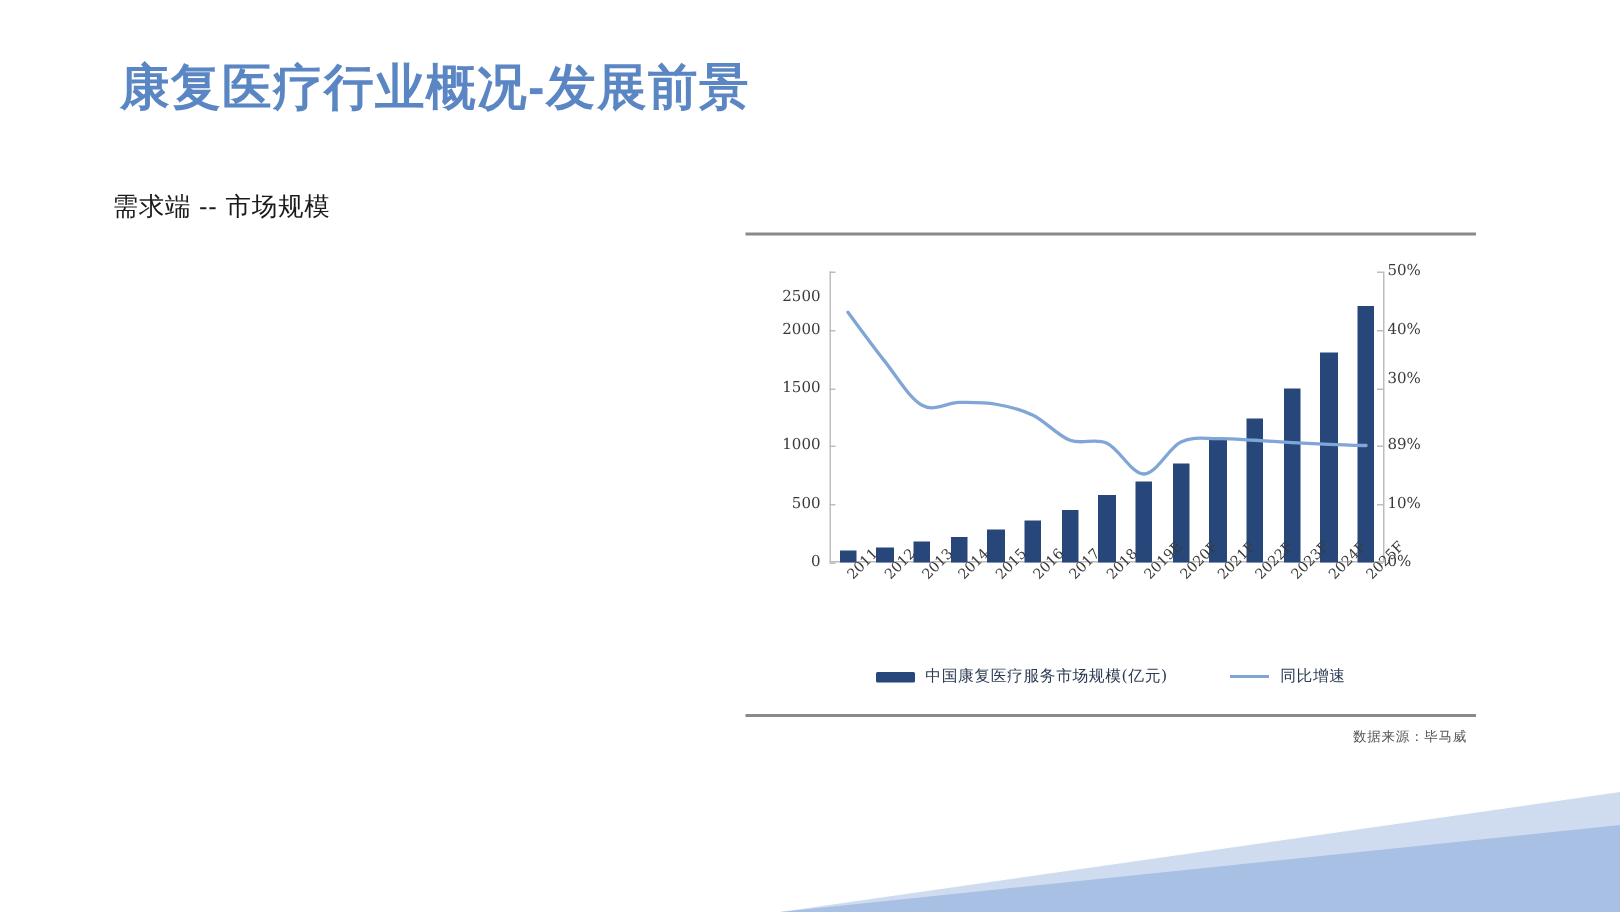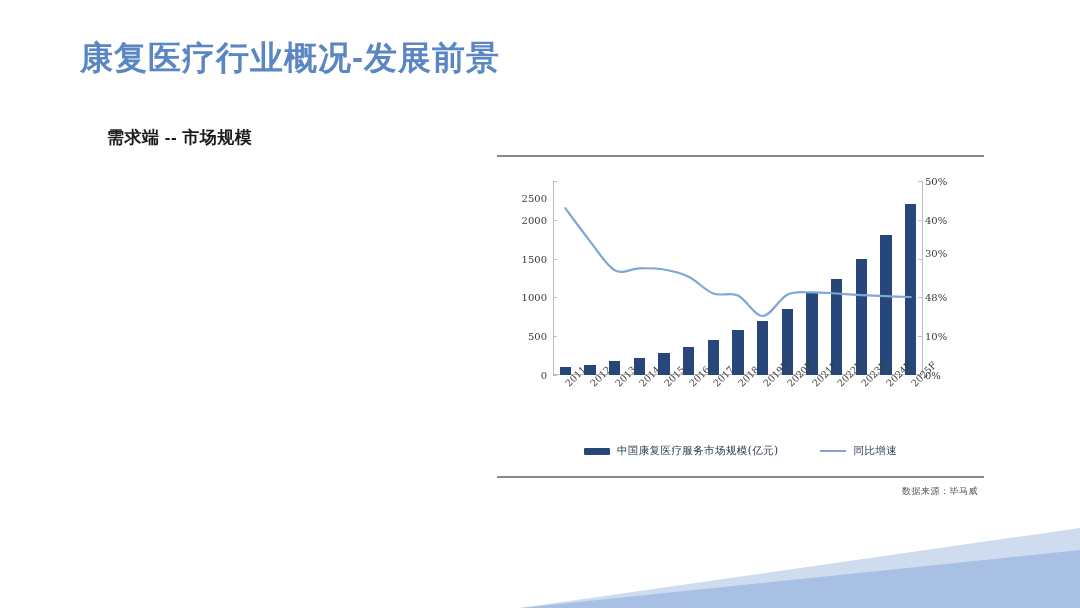--- a/index.html
+++ b/index.html
@@ -16,22 +16,22 @@
 
   
   .page-title{
     position:absolute;left:80px;top:36px;
     font-size:33px;font-weight:bold;color:#5b86c4;
     letter-spacing:1px;white-space:nowrap;
   }
 
   
   .subhead{
-    position:absolute;left:107px;top:126px;
-    font-size:17px;font-weight:bold;color:#1a1a1a;
+    position:absolute;left:75px;top:126px;
+    font-size:17px;font-weight:normal;color:#1a1a1a;
     letter-spacing:.5px;white-space:nowrap;
   }
   .body-text{
     position:absolute;left:92px;top:186px;width:338px;
     font-size:16.5px;line-height:33px;color:#2a2a2a;
     text-indent:33px;text-align:justify;
   }
 
   
   .chart-card{
@@ -126,21 +126,21 @@
           <div class="ylab ylab-l" style="top: 194px;">0</div>
           <div class="ylab ylab-l" style="top: 155.2px;">500</div>
           <div class="ylab ylab-l" style="top: 116.4px;">1000</div>
           <div class="ylab ylab-l" style="top: 77.6px;">1500</div>
           <div class="ylab ylab-l" style="top: 38.8px;">2000</div>
           <div class="ylab ylab-l" style="top: 17px;">2500</div>
         </div>
       <div class="ylab-wrap-r" id="ylabs-right">
           <div class="ylab ylab-r" style="top: 194px;">0%</div>
           <div class="ylab ylab-r" style="top: 155.2px;">10%</div>
-          <div class="ylab ylab-r" style="top: 116.4px;">48%</div>
+          <div class="ylab ylab-r" style="top: 116.4px;">89%</div>
           <div class="ylab ylab-r" style="top: 72px;">30%</div>
           <div class="ylab ylab-r" style="top: 38.8px;">40%</div>
           <div class="ylab ylab-r" style="top: 0px;">50%</div>
         </div>
       <div class="axis-left" id="axis-left">
           <div class="tick" style="top: 194px; left: 0px;"></div>
           <div class="tick" style="top: 155.2px; left: 0px;"></div>
           <div class="tick" style="top: 116.4px; left: 0px;"></div>
           <div class="tick" style="top: 77.6px; left: 0px;"></div>
           <div class="tick" style="top: 38.8px; left: 0px;"></div>

